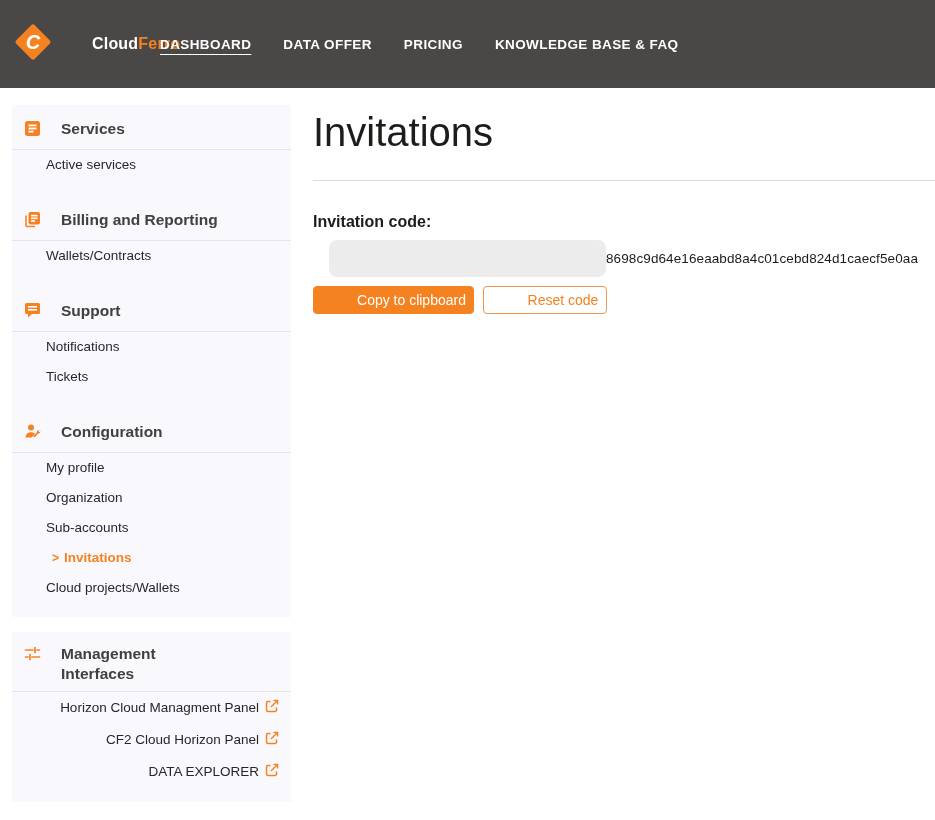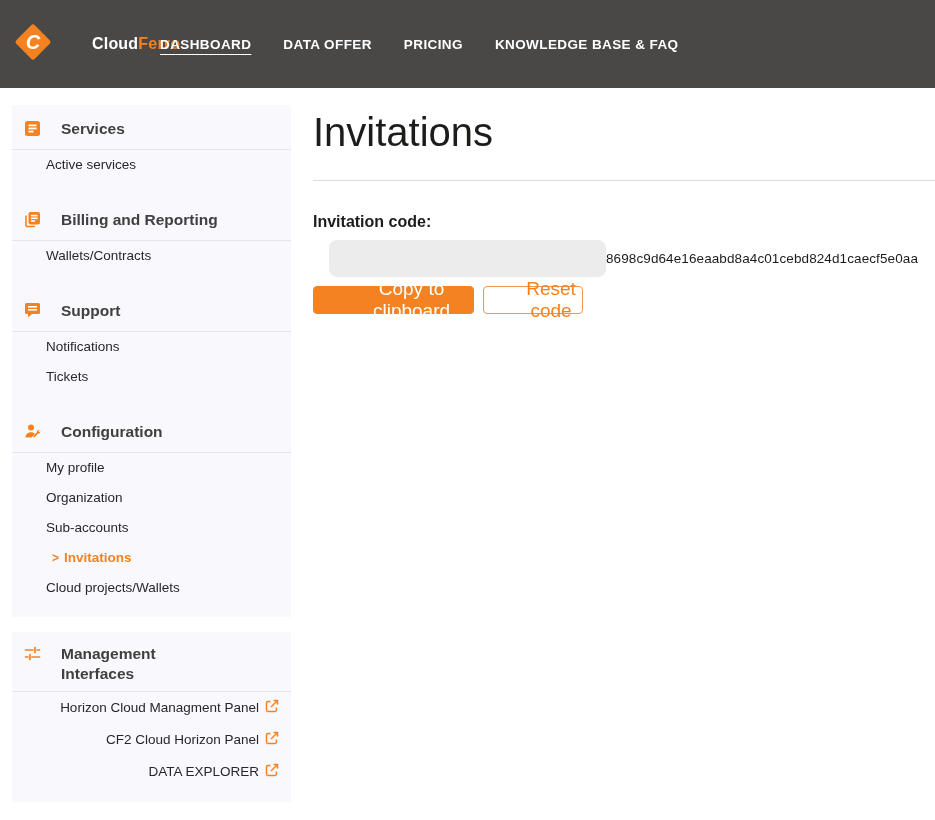--- a/index.html
+++ b/index.html
@@ -41,24 +41,24 @@
   
   .main { position: absolute; left: 313px; top: 110px; width: 622px; }
   .page-title { font-size: 40px; font-weight: 300; color: #1c1c1a; letter-spacing: 0px; line-height: 1.1; }
   .title-divider { border-bottom: 1px solid #dcdcdc; margin-top: 26px; }
   .code-label { font-size: 16px; font-weight: 700; color: #1c1c1a; margin-top: 32px; }
   .code-row { display: flex; align-items: center; margin-top: 9px; padding-left: 16px; }
   .code-input { width: 277px; height: 37px; background: #ececec; border: none; border-radius: 8px;
     outline: none; font-size: 14px; padding: 0 10px; font-family: "Liberation Sans", sans-serif; }
   .code-value { font-size: 13.5px; color: #1c1c1a; margin-left: 0px; letter-spacing: 0.1px; }
   .btn-row { display: flex; gap: 9px; margin-top: 9px; }
-  .btn { height: 28px; border-radius: 4px; font-size: 19px; cursor: pointer;
+  .btn { height: 28px; border-radius: 4px; font-size: 14px; cursor: pointer;
     font-family: "Liberation Sans", sans-serif; display: inline-flex; align-items: center; justify-content: center; padding-left: 36px; }
   .btn-copy { width: 161px; background: #f58220; color: #ffffff; border: 1px solid #f58220; }
-  .btn-reset { width: 100px; background: #ffffff; color: #f58220; border: 1px solid #f0964f; }
+  .btn-reset { width: 124px; background: #ffffff; color: #f58220; border: 1px solid #f0964f; }
 </style>
 </head>
 <body>
 
 <header class="topbar">
   <div class="logo">
     <span>
       <svg width="42" height="42" viewBox="0 0 48 48">
         <g transform="rotate(45 24 24)">
           <rect x="9" y="9" width="30" height="30" rx="3" fill="#f58220"></rect>

